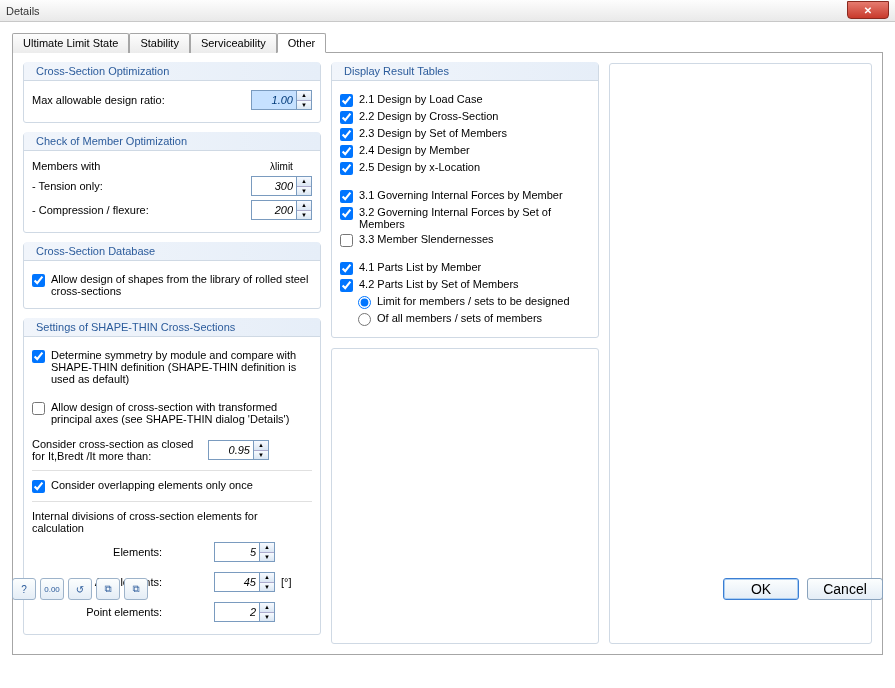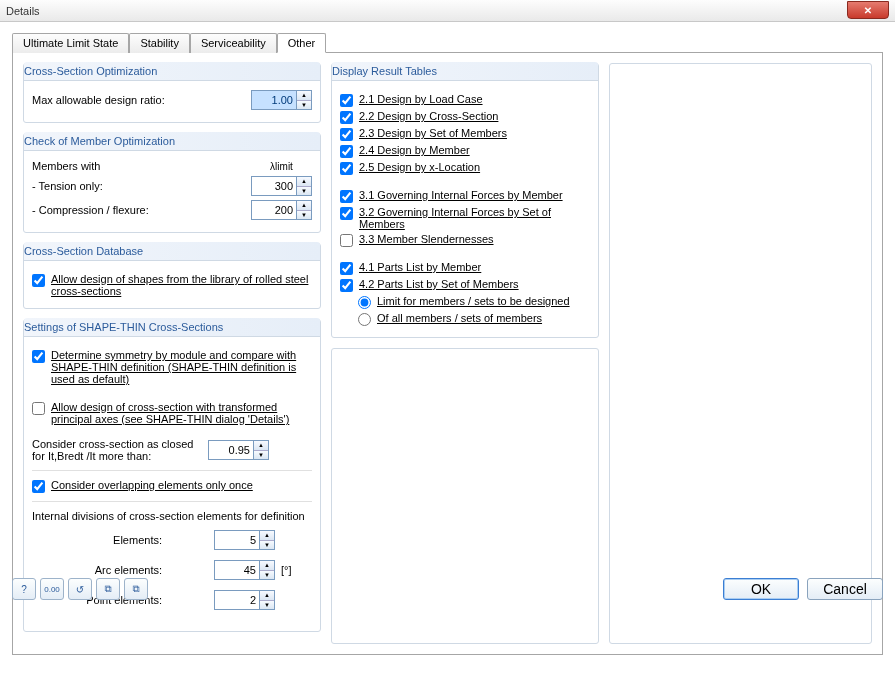--- a/index.html
+++ b/index.html
@@ -104,21 +104,21 @@
   .group-title {
     position: absolute;
     top: -2px;
     left: 0;
     right: 0;
     font-size: 11px;
     color: #2b5b9b;
     background: linear-gradient(to right, #f1f5fb, #e6eef8);
     border-bottom: 1px solid #cfd9e4;
     border-radius: 3px 3px 0 0;
-    padding: 3px 0;
+    padding: 3px 12px;
   }
   .group-body { padding-top: 16px; }
 
   .row {
     display: flex;
     align-items: center;
     gap: 6px;
     margin-bottom: 4px;
   }
   .label { flex: 1; }
@@ -131,20 +131,21 @@
     height: 20px;
   }
   .spinner input {
     width: 46px;
     text-align: right;
     border: 1px solid #7a9bbf;
     font-family: Tahoma, sans-serif;
     font-size: 11px;
     padding: 1px 3px;
     height: 20px;
+    font-style: italic;
   }
   .spinner .arrows {
     display: flex;
     flex-direction: column;
     border: 1px solid #7a9bbf;
     border-left: none;
     width: 15px;
   }
   .spinner .arrow {
     flex: 1;
@@ -159,21 +160,21 @@
   .spinner .arrow:first-child { border-bottom: 1px solid #aac; }
   .spinner.highlight input { background: #c6e1ff; color: #003a7a; }
 
   .checkbox-row, .radio-row {
     display: flex;
     align-items: flex-start;
     gap: 6px;
     margin: 3px 0;
   }
   .checkbox-row input, .radio-row input { margin: 1px 0 0 0; }
-  .checkbox-row label, .radio-row label { flex: 1; text-decoration: underline; }
+  .checkbox-row label, .radio-row label { flex: 1; }
 
   hr.sep { border: none; border-top: 1px solid #e0e0e0; margin: 8px 0; }
 
   .sub-indent { padding-left: 18px; }
 
   .empty-box {
     border: 1px solid #cfd9e4;
     border-radius: 3px;
     flex: 1;
   }
@@ -316,21 +317,21 @@
                   <div class="arrow">▼</div>
                 </div>
             </div>
           </div>
           <hr class="sep">
           <div class="checkbox-row">
             <input type="checkbox" checked="" style="">
             <label>Consider overlapping elements only once</label>
           </div>
           <hr class="sep">
-          <div style="margin-bottom:8px;">Internal divisions of cross-section elements for definition</div>
+          <div style="margin-bottom:8px;">Internal divisions of cross-section elements for calculation</div>
 
           <div class="row">
             <span class="label-right">Elements:</span>
             <div style="width:40px"></div>
             <div class="spinner">
               <input type="text" value="5" style="">
               <div class="arrows">
                   <div class="arrow">▲</div>
                   <div class="arrow">▼</div>
                 </div>

